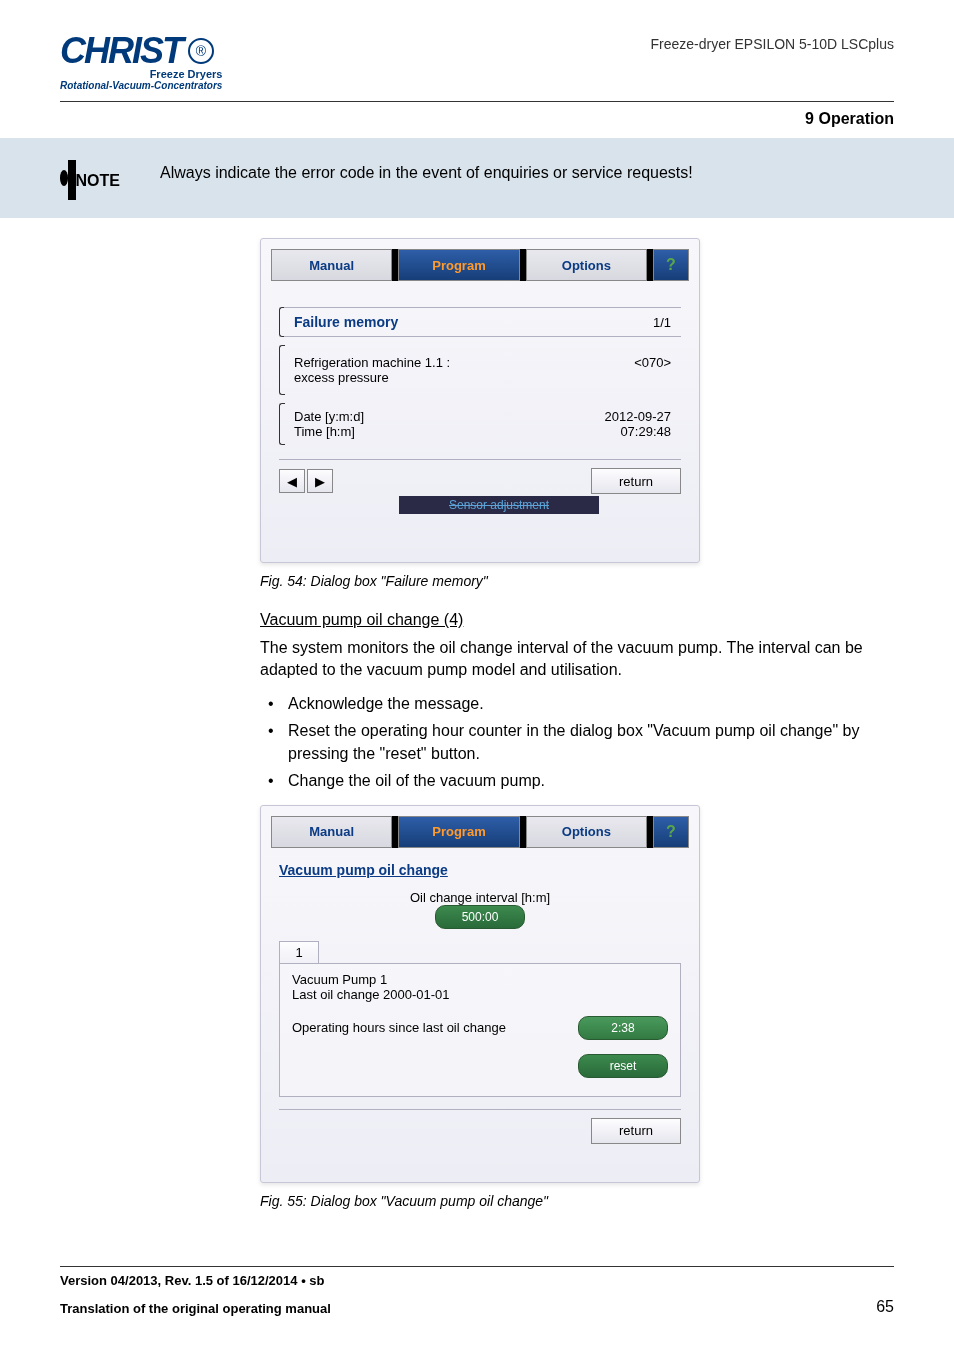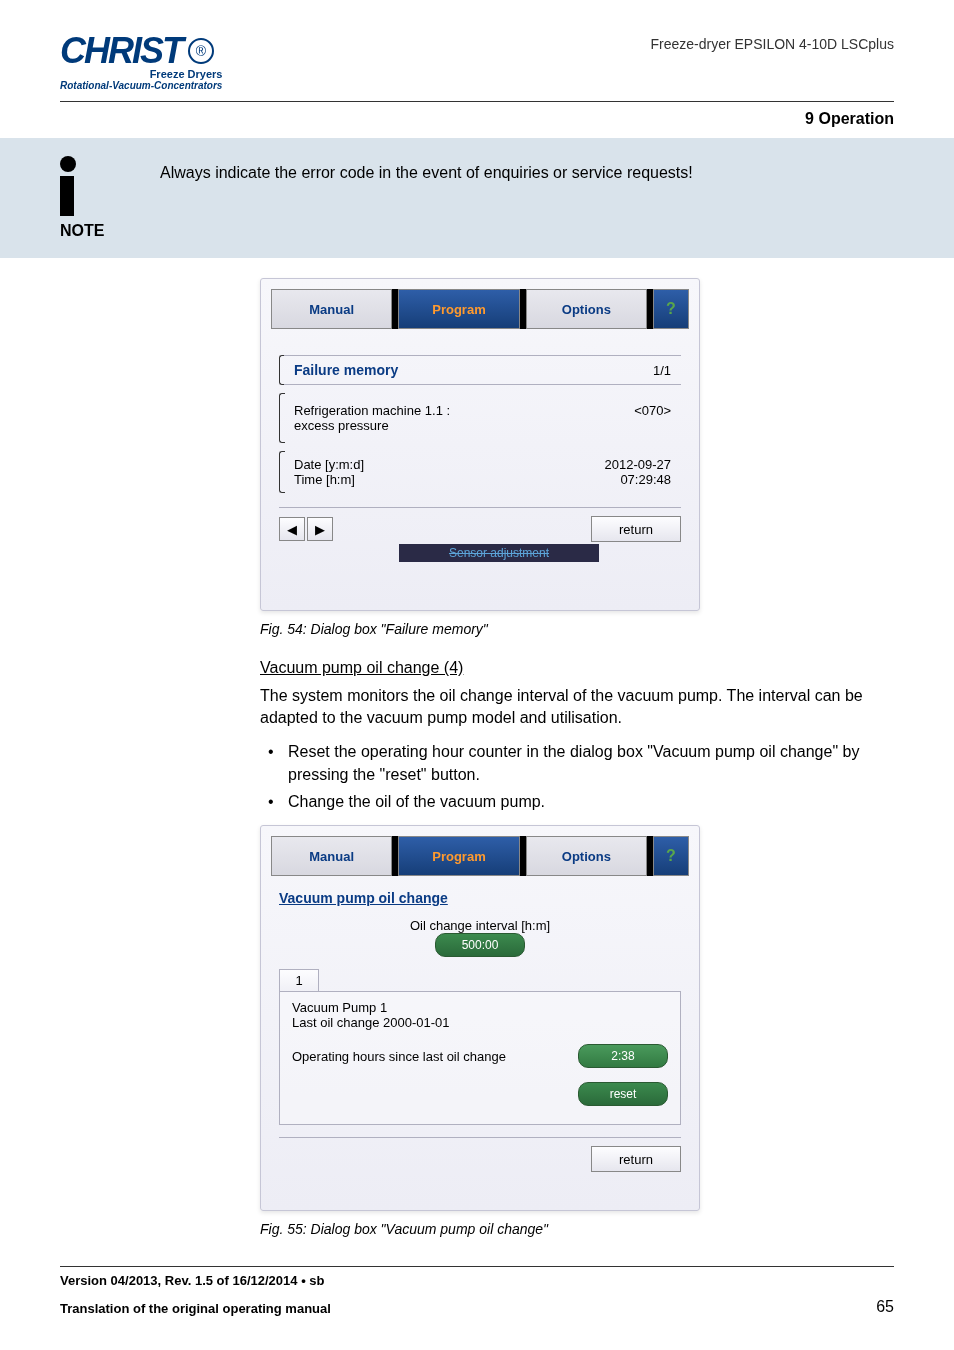--- a/index.html
+++ b/index.html
@@ -8,29 +8,29 @@
   .logo-box { display: flex; flex-direction: column; }
   .logo-row { display: flex; align-items: center; gap: 6px; }
   .logo-text { font-family: Arial Black, Arial, sans-serif; font-size: 36px; font-weight: 900; letter-spacing: -2px; color: #003a7a; font-style: italic; }
   .logo-circ { width: 26px; height: 26px; border: 2px solid #003a7a; border-radius: 50%; display: flex; align-items: center; justify-content: center; color: #003a7a; font-size: 14px; }
   .logo-sub1 { color: #003a7a; font-size: 11px; font-weight: bold; text-align: right; margin-top: -4px; }
   .logo-sub2 { color: #003a7a; font-size: 10px; font-weight: bold; font-style: italic; }
   .top-right { font-size: 14px; color: #333; margin-top: 6px; }
   .section-title { text-align: right; font-weight: bold; font-size: 16px; padding: 8px 60px 10px 60px; }
   .div-line { border: none; border-top: 1px solid #333; margin: 0 60px 0 60px; }
   .note-band { background: #d9e3eb; margin: 0; padding: 18px 60px 18px 60px; display: flex; align-items: flex-start; gap: 40px; }
-  .note-icon-col { display: flex; flex-direction: column; align-items: flex-start; width: 60px; }
+  .note-icon-col { display: flex; flex-direction: row; align-items: center; width: 60px; }
   .note-dot { width: 16px; height: 16px; background: #000; border-radius: 50%; }
   .note-stem { width: 14px; height: 40px; background: #000; margin-top: 4px; }
   .note-label { font-weight: bold; font-size: 16px; margin-top: 6px; }
   .note-text { font-size: 16px; line-height: 1.4; padding-top: 6px; }
   .content { padding: 20px 60px 0 260px; }
   .dialog { width: 440px; border: 1px solid #c6c6d6; border-radius: 3px; background: linear-gradient(#f7f7fb,#ededf5); box-shadow: 0 2px 4px rgba(0,0,0,0.1); margin-bottom: 10px; }
   .tabrow { display: flex; padding: 10px 10px 0 10px; gap: 0; }
-  .tab { flex: 1; height: 40px; display: flex; align-items: center; justify-content: center; font-size: 13px; font-weight: bold; border: 1px solid #888; background: linear-gradient(#e8e8ee,#d8d8e0); color: #0a3b84; }
+  .tab { flex: 1; height: 32px; display: flex; align-items: center; justify-content: center; font-size: 13px; font-weight: bold; border: 1px solid #888; background: linear-gradient(#e8e8ee,#d8d8e0); color: #0a3b84; }
   .tab.active { background: linear-gradient(#2e5ea8,#163e78); color: #ff9a2e; }
   .tab.q { flex: 0 0 36px; background: linear-gradient(#2e5ea8,#163e78); color: #5aa74a; font-size: 16px; }
   .tab-spacer { width: 6px; background: #000; }
   .dlg-body { padding: 14px 18px 18px 18px; }
   .blue-title { color: #0a3b84; font-weight: bold; font-size: 14px; text-decoration: underline; margin-bottom: 8px; }
   .rowline { display: flex; justify-content: space-between; font-size: 13px; padding: 4px 0; }
   .sep { border-top: 1px solid #b0b0c0; margin: 4px 0; }
   .nav-btns { display: flex; gap: 2px; }
   .nav-btn { width: 26px; height: 24px; border: 1px solid #888; background: linear-gradient(#fdfdff,#e6e6ee); display: flex; align-items: center; justify-content: center; font-size: 13px; }
   .ret-btn { width: 90px; height: 26px; border: 1px solid #888; background: linear-gradient(#fdfdff,#e6e6ee); display: flex; align-items: center; justify-content: center; font-size: 13px; }
@@ -60,21 +60,21 @@
 
 <div class="top-header">
   <div class="logo-box">
     <div class="logo-row">
       <span class="logo-text">CHRIST</span>
       <span class="logo-circ">®</span>
     </div>
     <span class="logo-sub1">Freeze Dryers</span>
     <span class="logo-sub2">Rotational-Vacuum-Concentrators</span>
   </div>
-  <div class="top-right">Freeze-dryer EPSILON 4-10D LSCplus</div>
+  <div class="top-right">Freeze-dryer EPSILON 5-10D LSCplus</div>
 </div>
 <hr class="div-line">
 <div class="section-title">9 Operation</div>
 
 <div class="note-band">
   <div class="note-icon-col">
     <div class="note-dot"></div>
     <div class="note-stem"></div>
     <div class="note-label">NOTE</div>
   </div>
@@ -135,20 +135,21 @@
       </div>
       <div class="dark-strip">Sensor adjustment</div>
       <div style="height:30px"></div>
     </div>
   </div>
   <div class="fig-cap">Fig. 54: Dialog box "Failure memory"</div>
 
   <div class="sub-head">Vacuum pump oil change (4)</div>
   <div class="para">The system monitors the oil change interval of the vacuum pump. The interval can be adapted to the vacuum pump model and utilisation.</div>
   <ul class="bul">
+    <li>Acknowledge the message.</li>
     <li>Reset the operating hour counter in the dialog box "Vacuum pump oil change" by pressing the "reset" button.</li>
     <li>Change the oil of the vacuum pump.</li>
   </ul>
 
   <div class="dialog">
     <div class="tabrow">
       <div class="tab">Manual</div>
       <div class="tab-spacer"></div>
       <div class="tab active">Program</div>
       <div class="tab-spacer"></div>

